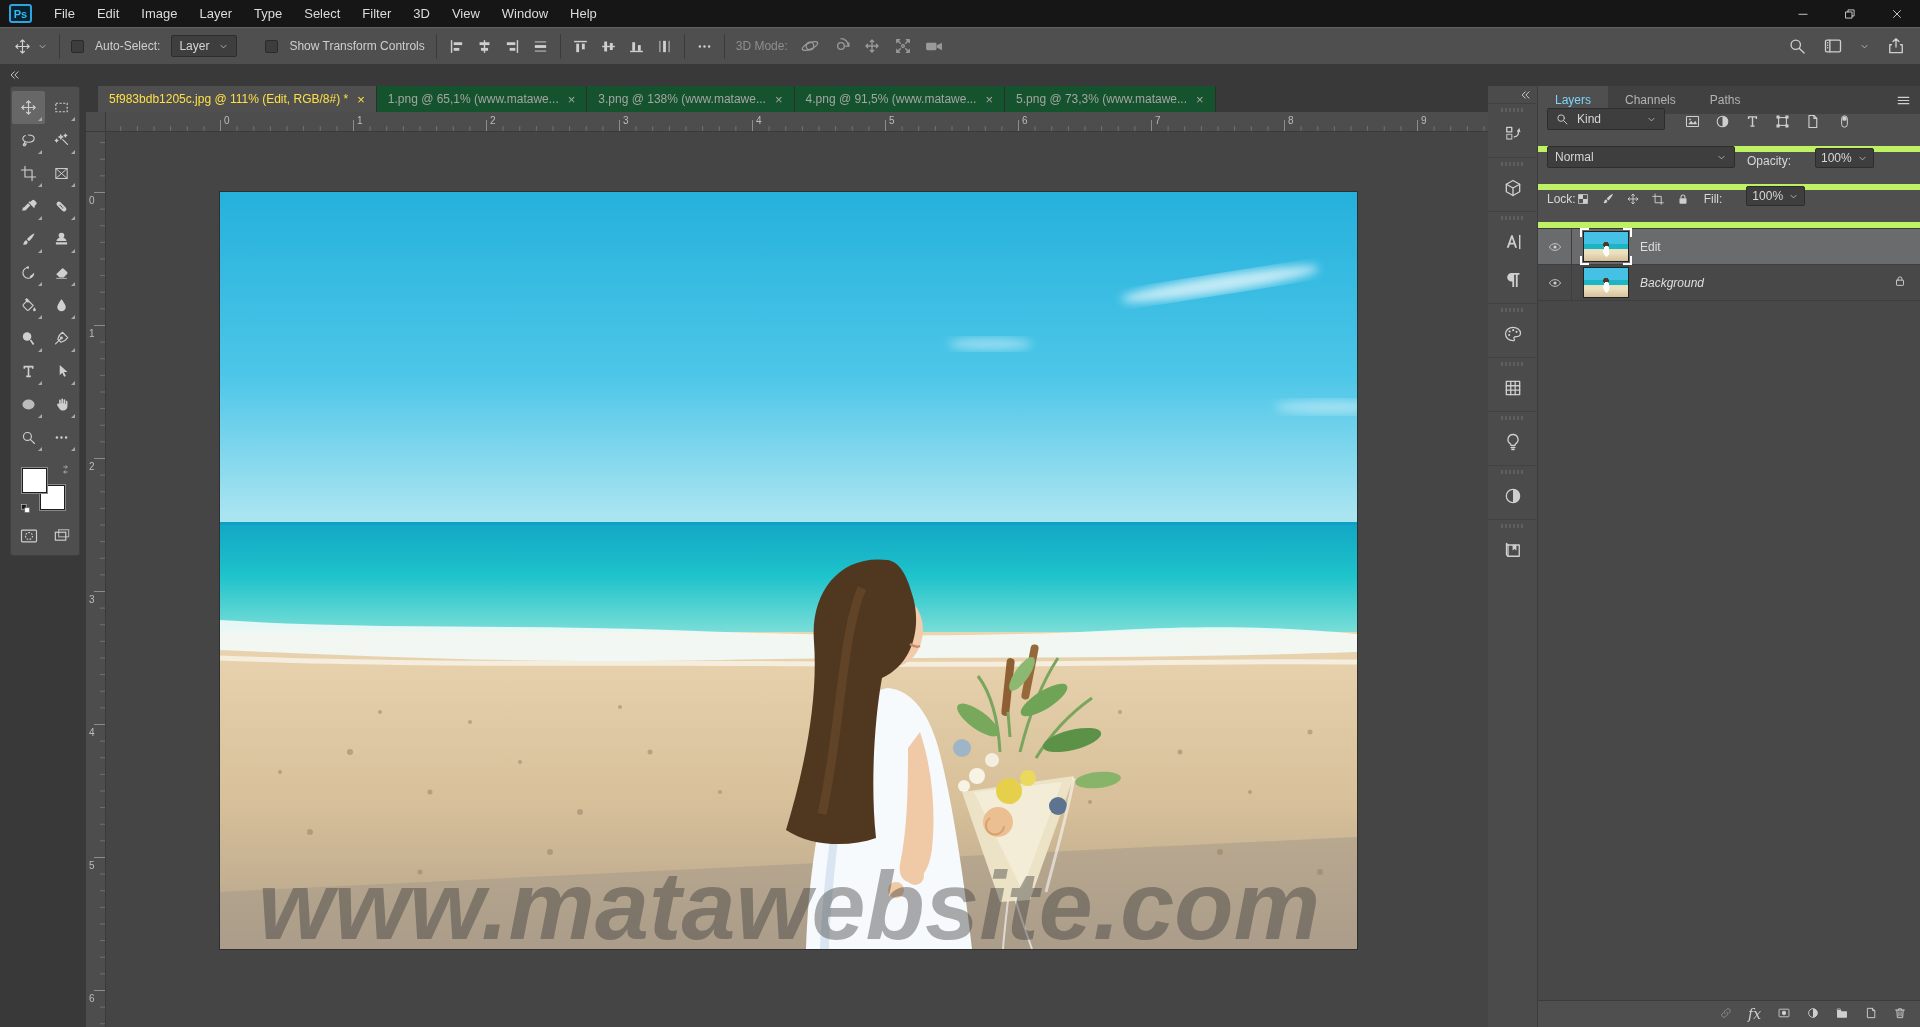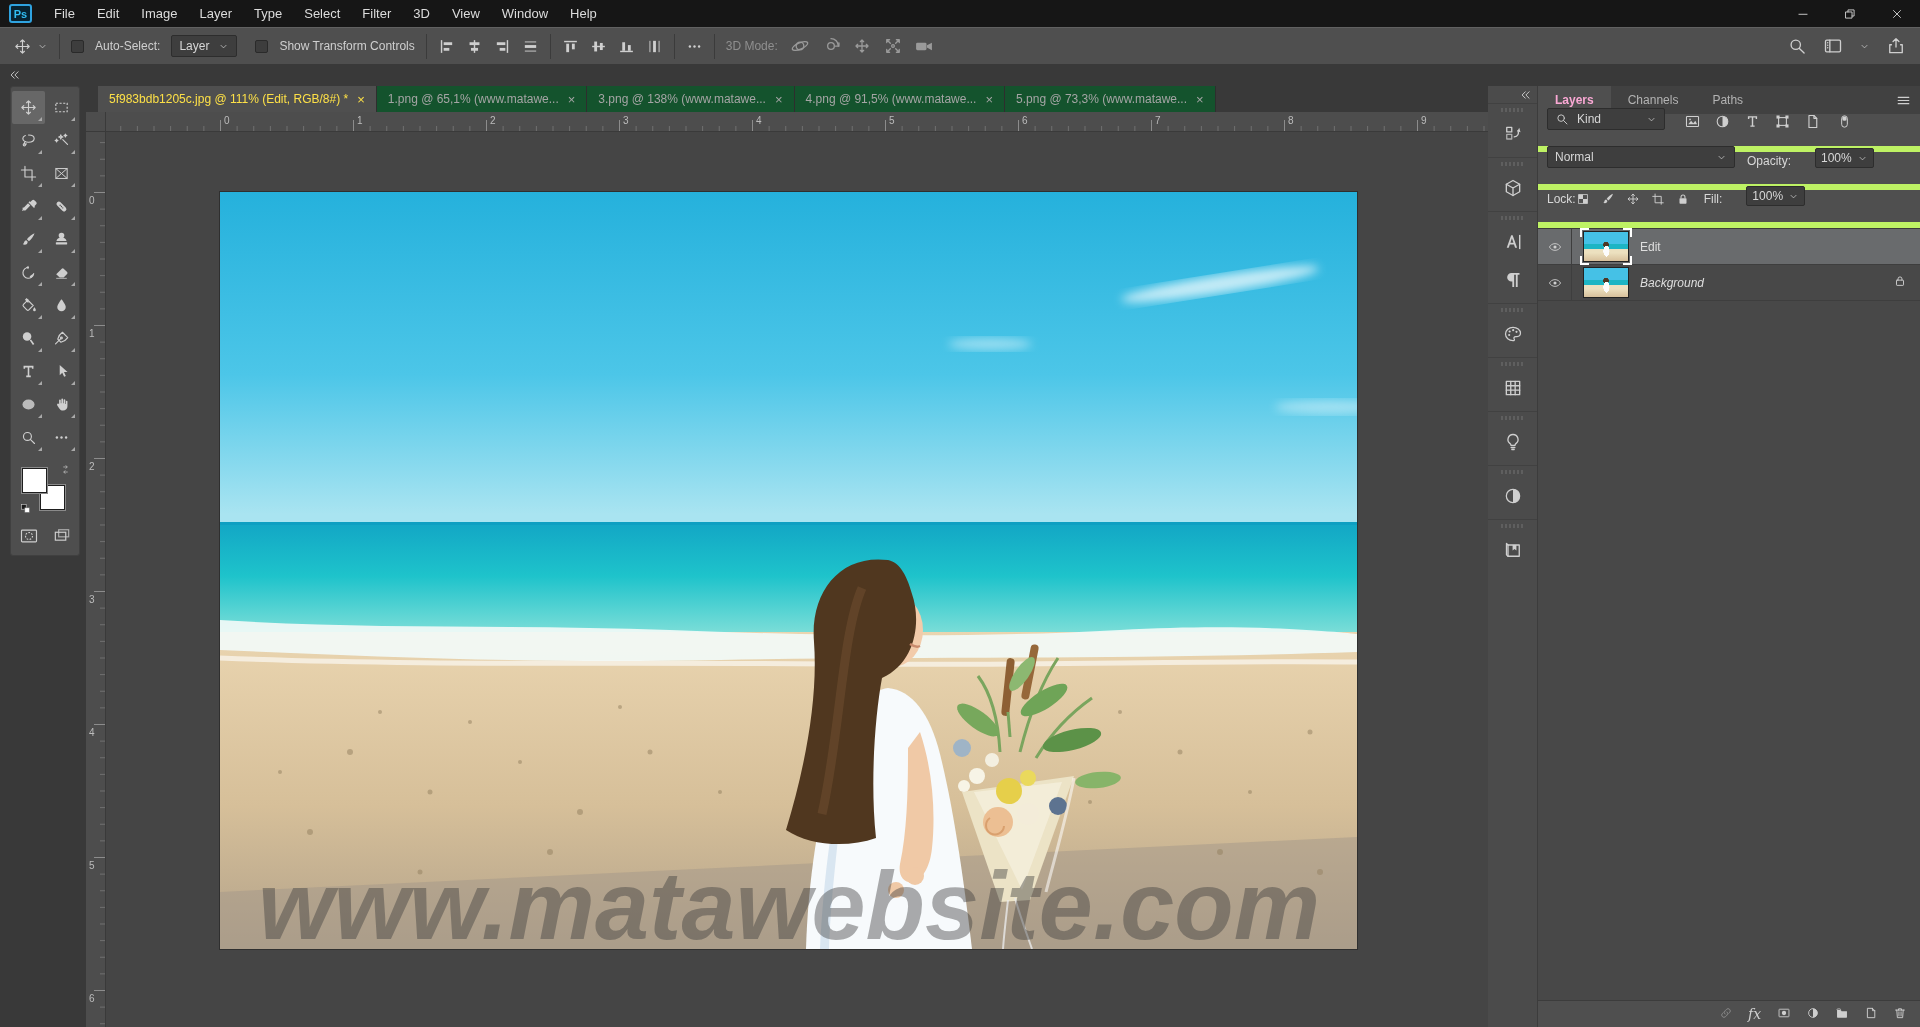--- a/index.html
+++ b/index.html
@@ -65,21 +65,21 @@
   
   .rightsec{width:432px;flex:none;display:flex;padding-top:22px;background:#393939}
   .dockcol{width:49px;flex:none;background:#4b4b4b;display:flex;flex-direction:column;align-items:stretch}
   .dock-collapse{height:17px;display:flex;justify-content:flex-end;align-items:center;padding-right:5px;color:#a8a8a8}
   .dock-group{border-top:1px solid #414141;padding:2px 0 4px;display:flex;flex-direction:column;align-items:center}
   .grip{width:24px;height:4px;margin:2px 0 3px;background:repeating-linear-gradient(90deg,#5f5f5f 0 2px,transparent 2px 4px)}
   .dock-btn{width:41px;height:38px;display:flex;align-items:center;justify-content:center;color:#d2d2d2}
   .panel{flex:1;background:#4f4f4f;border-left:1px solid #3c3c3c;display:flex;flex-direction:column;min-height:0}
   .panel-tabs{height:28px;background:#414141;display:flex;flex:none}
   .ptab{padding:0 17px;display:flex;align-items:center;color:#b3b3b3}
-  .ptab.active{background:#4f4f4f;color:#f9a8d4;font-weight:bold}
+  .ptab.active{background:#4f4f4f;color:#7dd3fc;font-weight:normal}
   .panel-menu{margin-left:auto;display:flex;align-items:center;padding-right:8px;color:#c7c7c7}
   .prow{display:flex;align-items:flex-end;padding:16px 9px;border-bottom:6px solid #bef264;flex:none}
   .filter-row{height:34px;gap:13px}
   .kind-combo{width:118px}
   .kind-combo .chev{margin-left:auto}
   .blend-row{height:34px}
   .blend-combo{width:188px}
   .blend-combo .chev{margin-left:auto}
   .valuebox{height:20px;background:#3e3e3e;border:1px solid #2d2d2d;border-radius:2px;display:flex;align-items:center;padding:0 5px;gap:5px;margin-left:24px}
   .lock-row{height:32px;gap:0}
@@ -176,21 +176,21 @@
       <span>Layer</span>
       <span class="ic ic-xs" id="opt-layer-chev" style="margin-left:auto">
           <svg viewBox="0 0 24 24">
             <g stroke="currentColor" fill="none" stroke-width="1.6" stroke-linecap="round" stroke-linejoin="round">
               <path d="M6.5 9.5 12 15l5.5-5.5"></path>
             </g>
           </svg>
         </span>
     </span>
   </span>
-  <span class="opt-group" style="margin-left:18px">
+  <span class="opt-group" style="margin-left:28px">
     <span class="checkbox"></span>
     <span class="lbl">Show Transform Controls</span>
   </span>
   <span class="sep"></span>
   <span class="opt-group" id="align-h">
       <span class="ic">
         <svg viewBox="0 0 24 24" fill="currentColor">
           <rect x="4" y="3" width="2" height="18"></rect>
           <rect x="8" y="6" width="12" height="4"></rect>
           <rect x="8" y="14" width="8" height="4"></rect>

